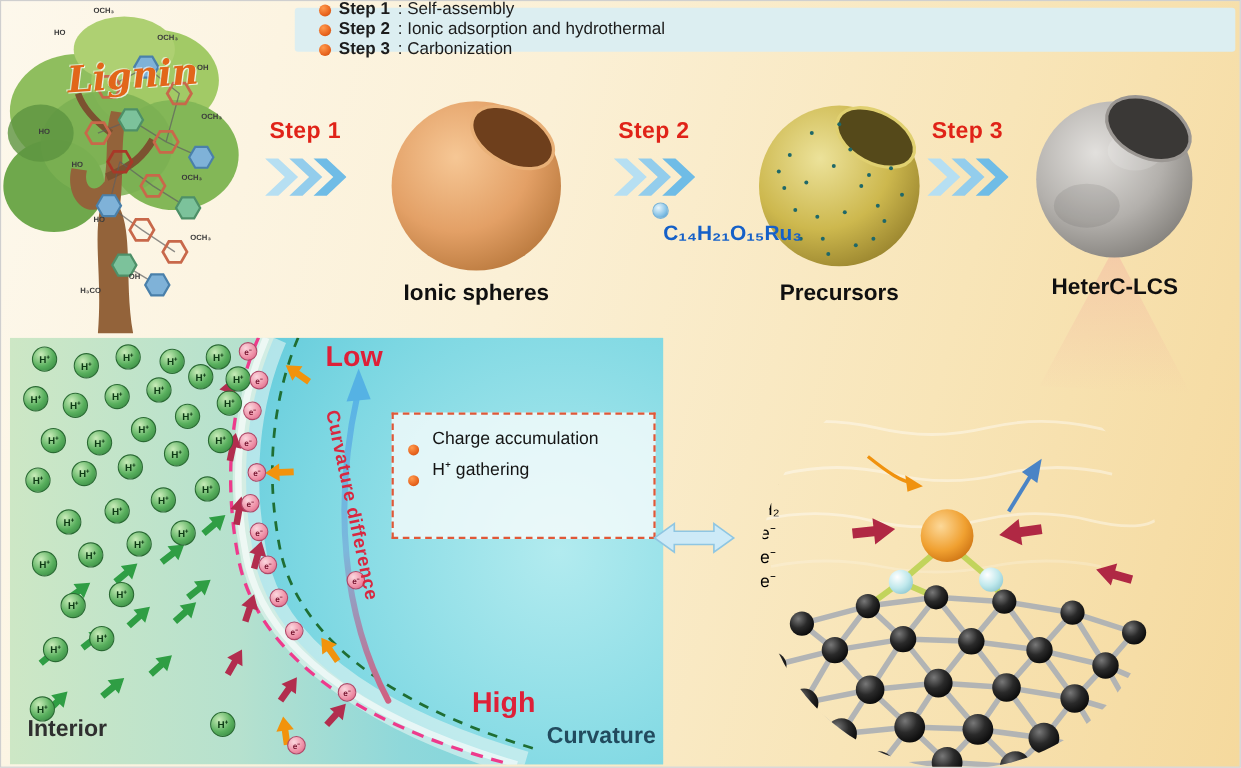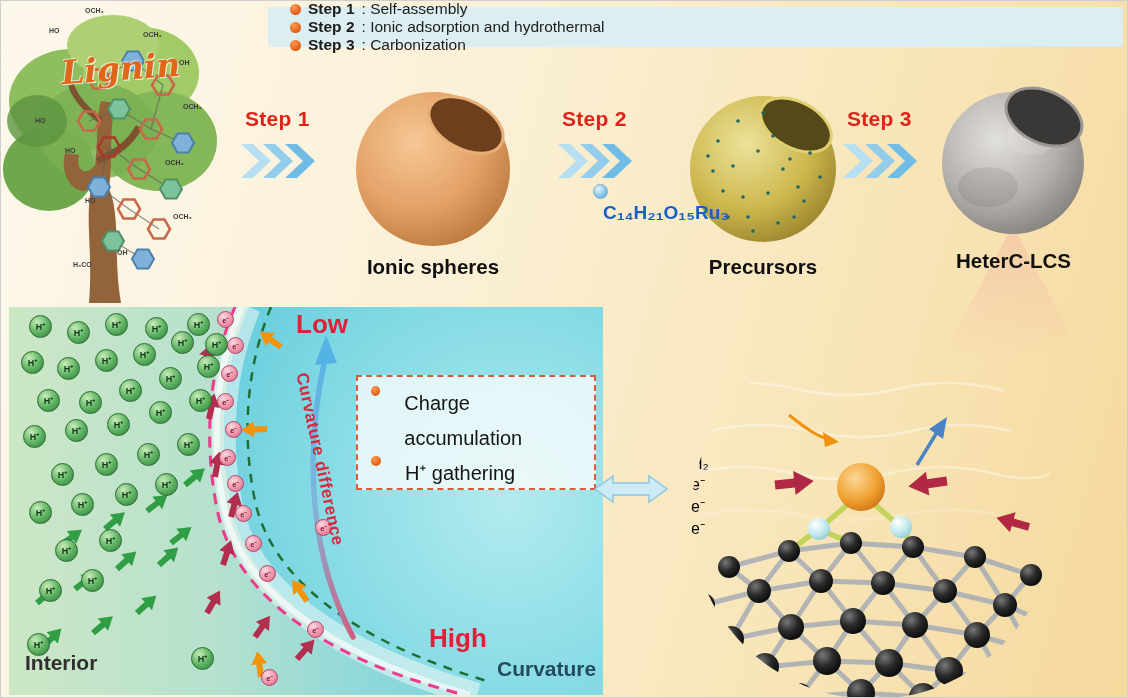--- a/index.html
+++ b/index.html
@@ -41,21 +41,21 @@
     display:flex;align-items:center;justify-content:center;}
   #low-label,#high-label{font-size:26px;font-weight:bold;color:#de2038;}
   #curvature-label{font-size:17px;font-weight:bold;color:#d82840;transform:rotate(78deg);
     transform-origin:0 0;letter-spacing:.5px;white-space:nowrap;}
   #exterior-label{font-size:21px;font-weight:bold;color:#2f2f2f;}
   #interior-label{font-size:21px;font-weight:bold;color:#224b5e;}
   #advantages{left:347px;top:68px;width:240px;height:115px;box-sizing:border-box;
     border:2px dashed #e05838;background:rgba(250,253,252,.78);padding:9px 13px;}
   #advantages .title{font-size:17px;font-weight:bold;color:#111;margin-bottom:7px;}
   #advantages ul{margin:0;padding:0;list-style:none;}
-  #advantages li{display:flex;align-items:flex-start;gap:24px;font-size:20px;color:#151515;line-height:1.75;}
+  #advantages li{display:flex;align-items:flex-end;gap:12px;font-size:16px;color:#151515;line-height:1.75;}
   #advantages .dot{width:10px;height:10px;}
   
   #reaction-circle{left:690px;top:334px;width:364px;height:364px;border-radius:50%;overflow:hidden;
     background:linear-gradient(180deg,#a6e4e2 0%,#70d0d6 34%,#58c3cc 52%,#b4ab73 68%,#8a7a48 82%,#46three?}
   
   #reaction-circle{background:linear-gradient(180deg,#a6e4e2 0%,#70d0d6 34%,#58c3cc 52%,#b4ab73 68%,#8a7a48 82%,#463c24 100%);
     box-shadow:0 0 26px rgba(130,180,185,.45);}
   .mol{position:absolute;border-radius:50%;display:flex;align-items:center;justify-content:center;
     font-weight:bold;color:#fff;}
   .h2o{background:radial-gradient(circle at 35% 30%,#bfe4f4,#57a6d8 60%,#2f7cb4);border:1px solid #2f7cb4;}

